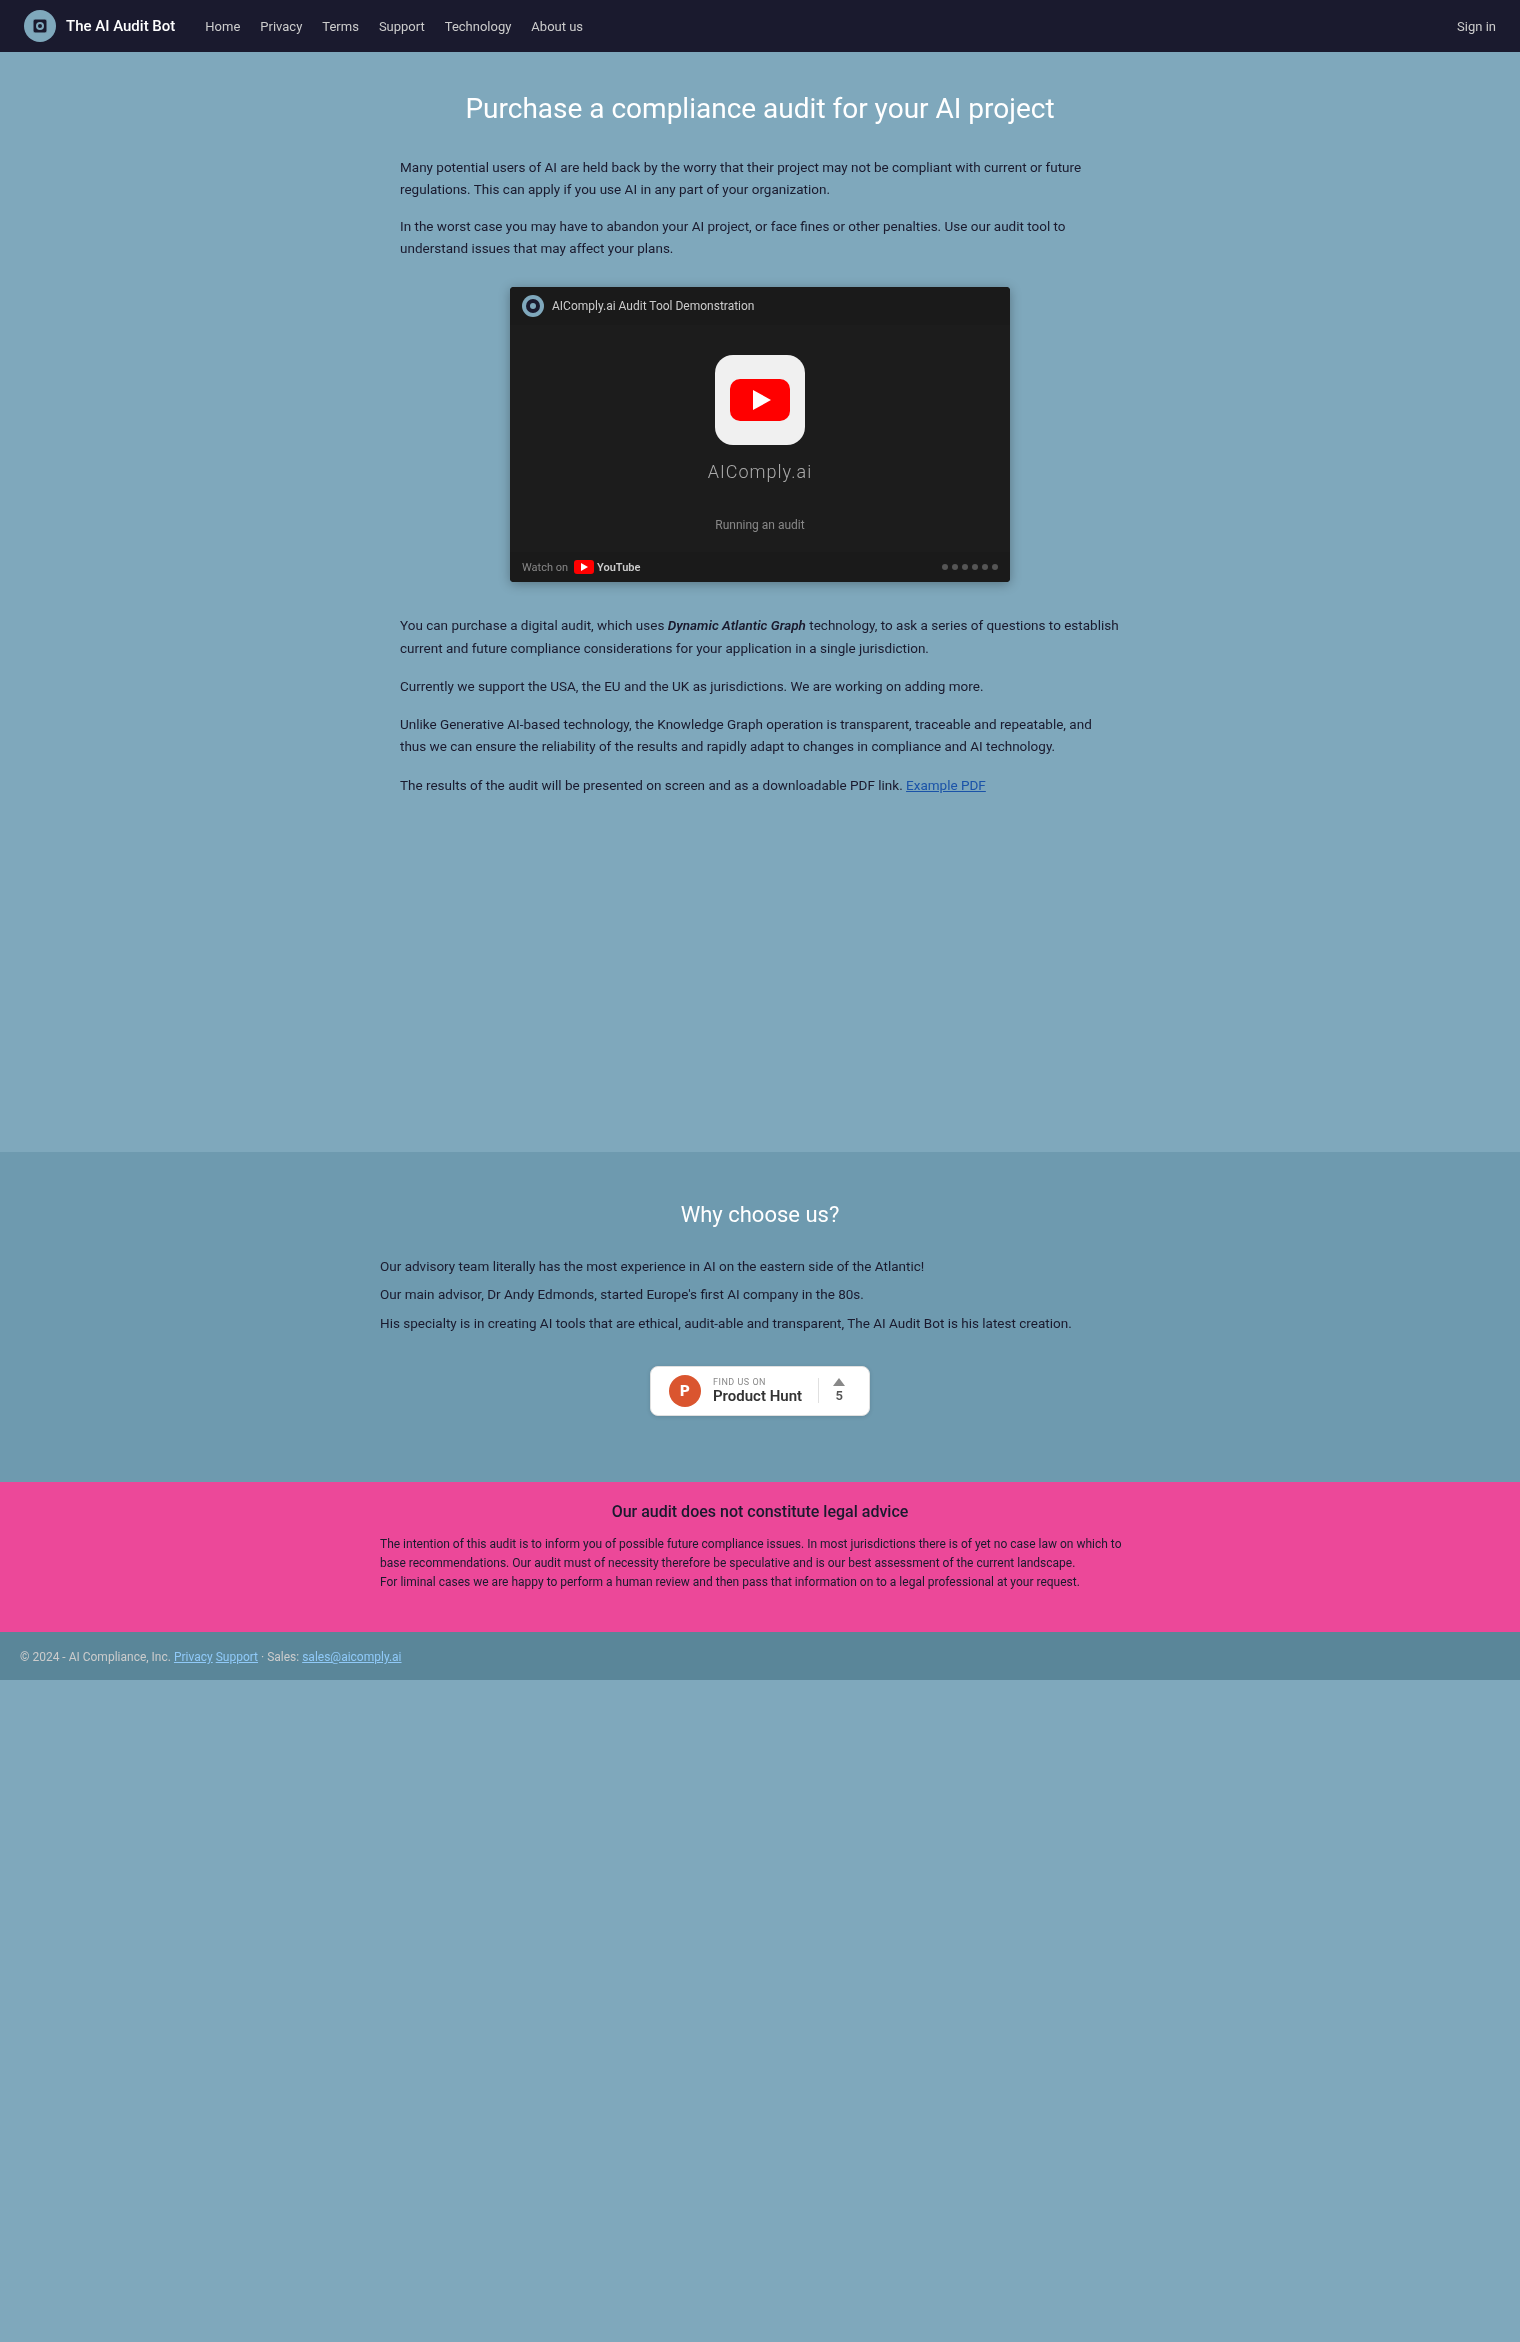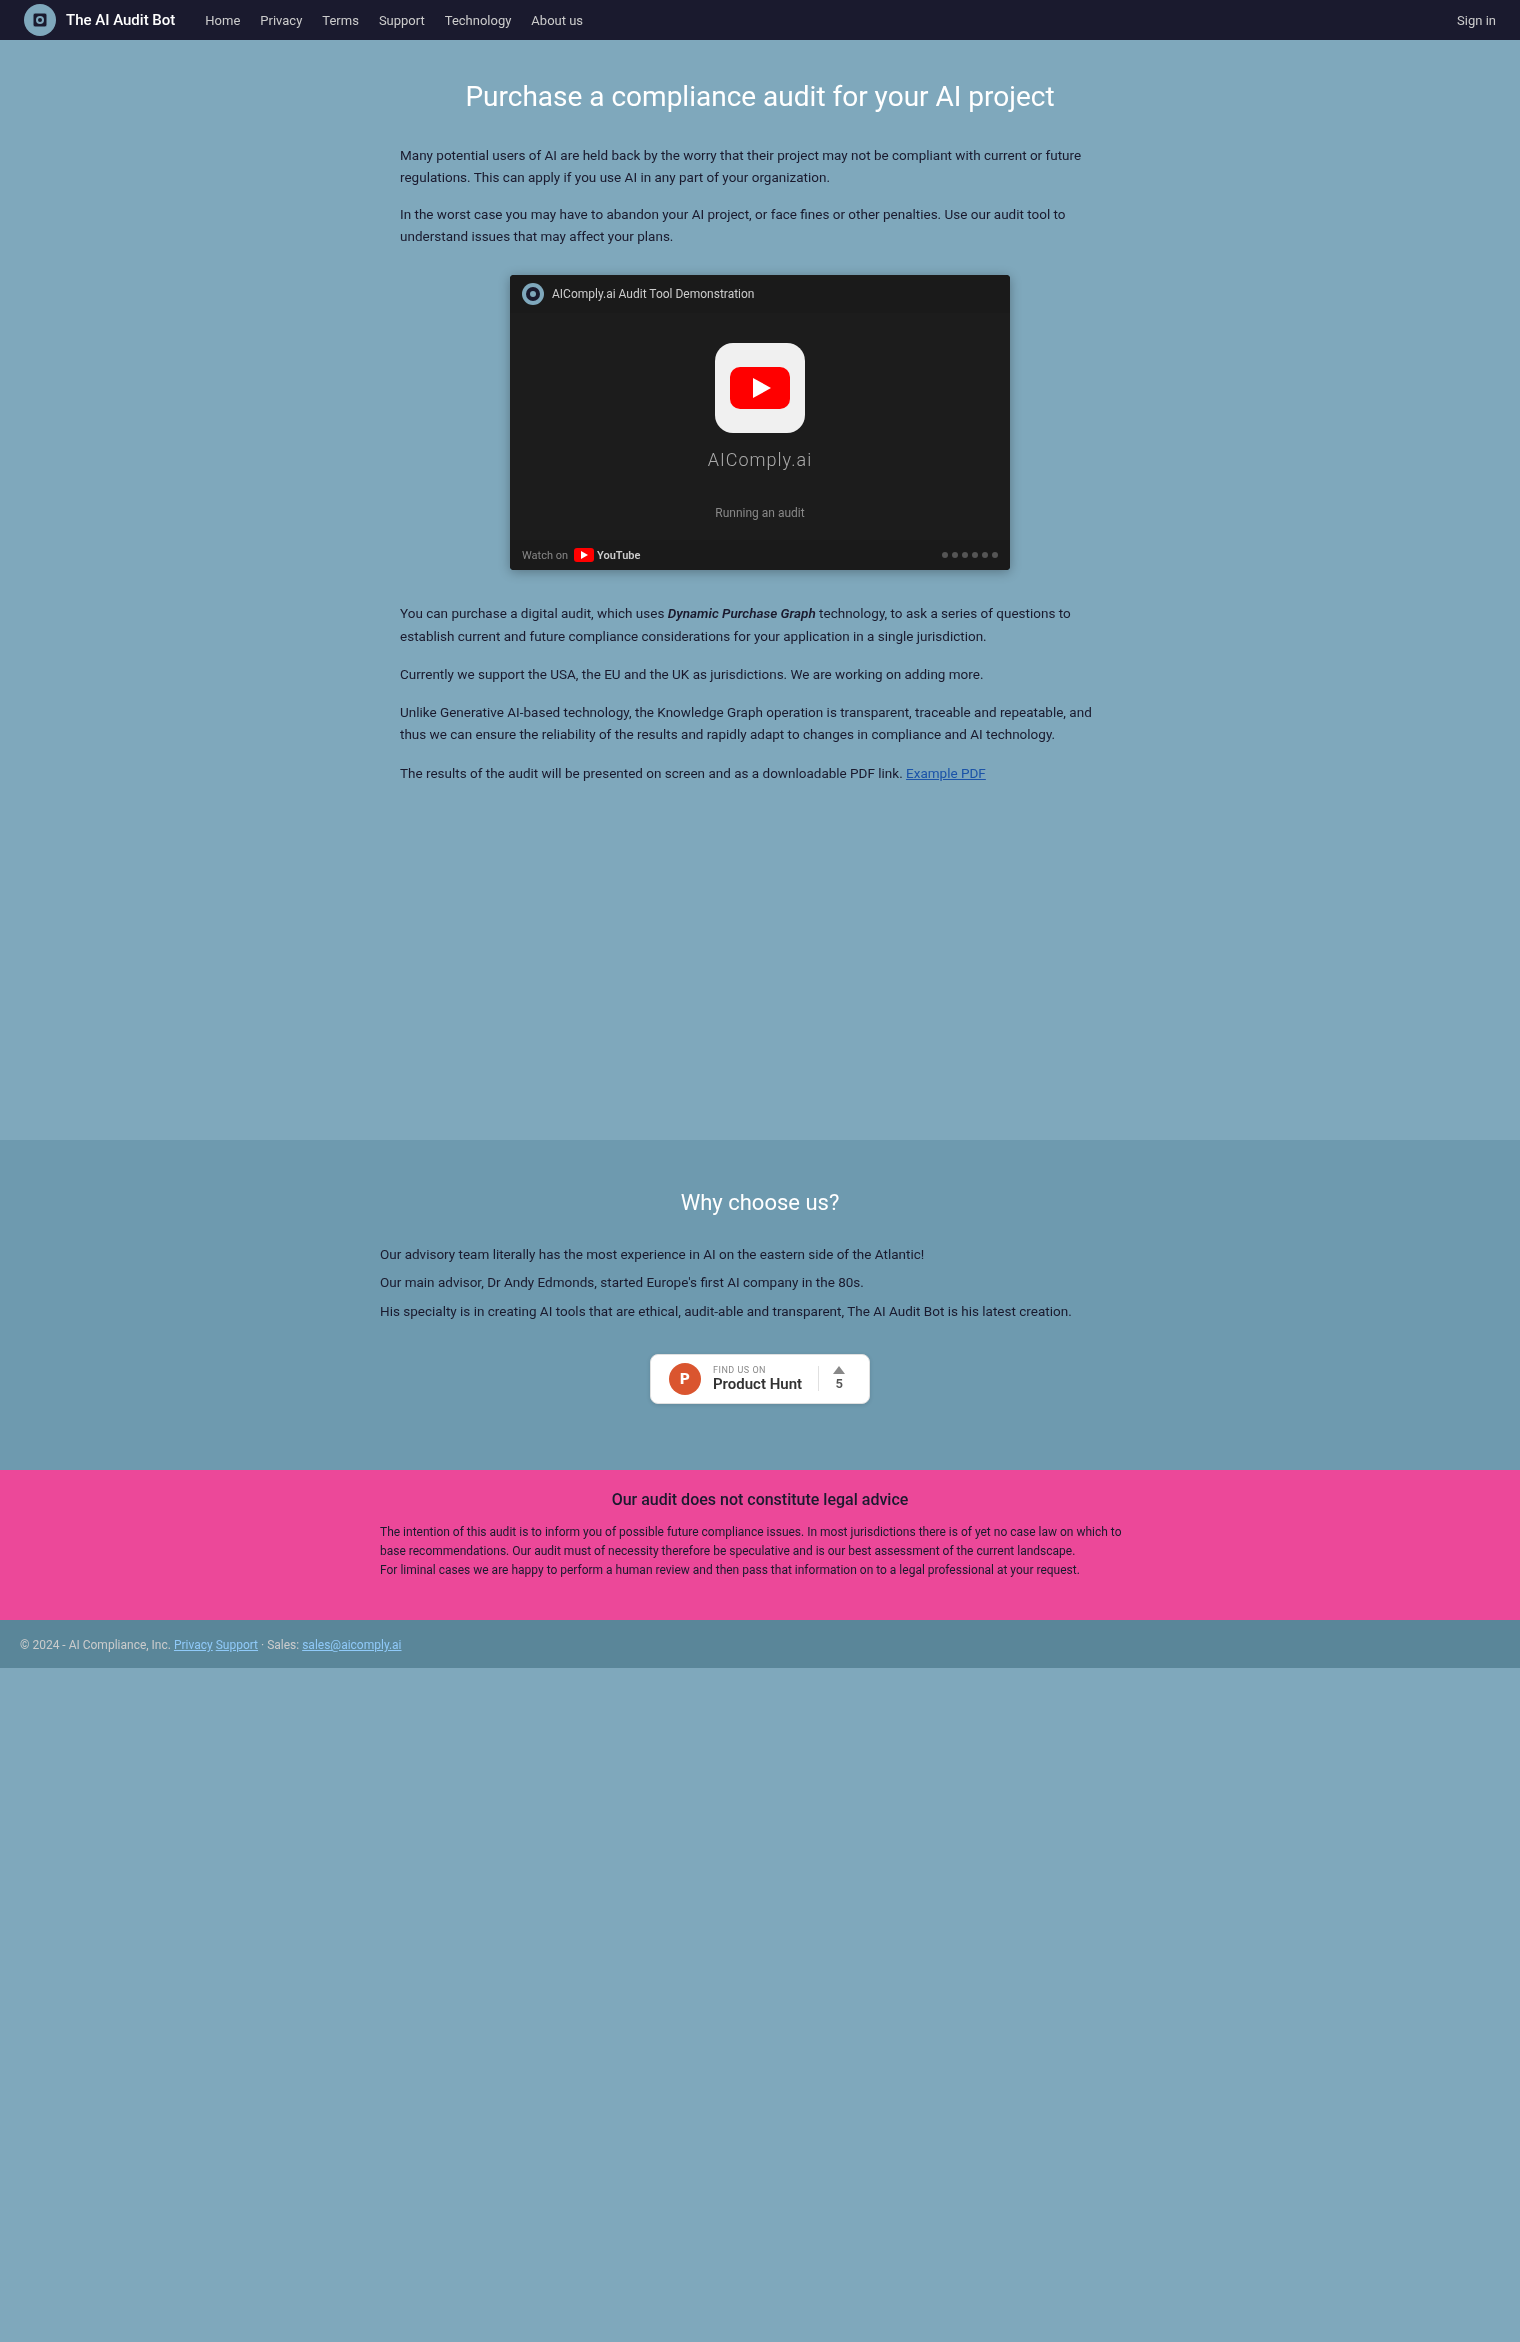--- a/index.html
+++ b/index.html
@@ -9,21 +9,21 @@
       color: #1a1a2e;
       font-size: 14px;
     }
 
     
     .navbar {
       background-color: #1a1a2e;
       display: flex;
       align-items: center;
       padding: 0 24px;
-      height: 40px;
+      height: 52px;
       position: sticky;
       top: 0;
       z-index: 100;
     }
     .navbar-brand {
       display: flex;
       align-items: center;
       gap: 10px;
       margin-right: 30px;
     }
@@ -421,21 +421,21 @@
         <div class="ctrl-dot"></div>
         <div class="ctrl-dot"></div>
         <div class="ctrl-dot"></div>
         <div class="ctrl-dot"></div>
         <div class="ctrl-dot"></div>
       </div>
     </div>
   </div>
 
   <p class="body-text">
-    <span>You can purchase a digital audit, which uses </span><em>Dynamic Purchase Graph</em><span> technology, to ask a series of questions to establish current and future compliance considerations for your application in a single jurisdiction.</span>
+    <span>You can purchase a digital audit, which uses </span><em>Dynamic Atlantic Graph</em><span> technology, to ask a series of questions to establish current and future compliance considerations for your application in a single jurisdiction.</span>
   </p>
   <p class="body-text">Currently we support the USA, the EU and the UK as jurisdictions. We are working on adding more.</p>
   <p class="body-text">Unlike Generative AI-based technology, the Knowledge Graph operation is transparent, traceable and repeatable, and thus we can ensure the reliability of the results and rapidly adapt to changes in compliance and AI technology.</p>
   <p class="body-text">
     <span>The results of the audit will be presented on screen and as a downloadable PDF link. </span><a class="example-link">Example PDF</a>
   </p>
 
   <div class="pricing-spacer"></div>
 </div>
 

